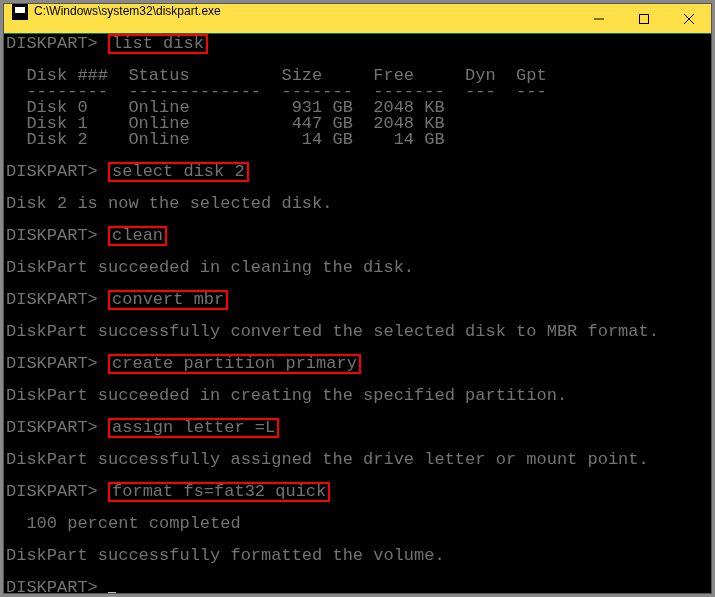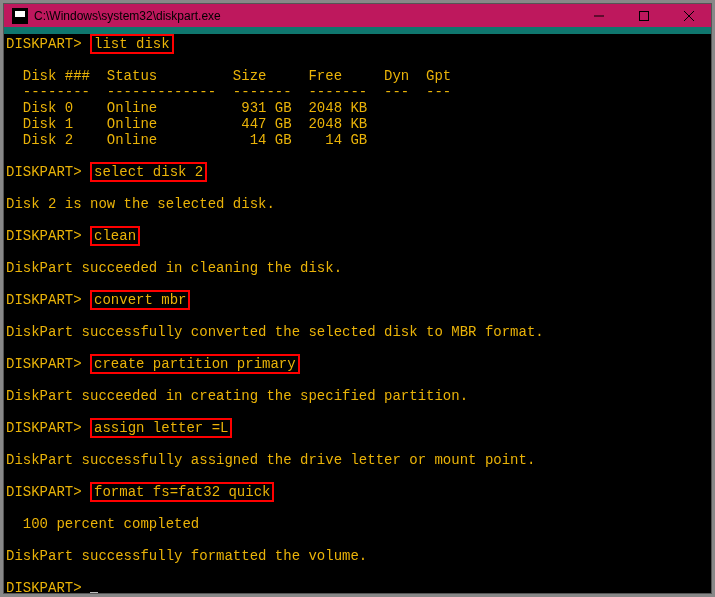--- a/index.html
+++ b/index.html
@@ -1,25 +1,25 @@
 <!DOCTYPE html>
 <html><head>
 <meta charset="utf-8">
 <style>
 * { margin: 0; padding: 0; box-sizing: border-box; }
 body { background: #888; width: 715px; height: 597px; overflow: hidden; font-family: "Consolas", "Courier New", monospace; }
 .window { position: absolute; top: 3px; left: 3px; width: 709px; height: 591px; background: #000; border: 1px solid #555; display: flex; flex-direction: column; }
-.titlebar { height: 30px; background: #be185d; display: flex; align-items: center; border-bottom: 7px solid #0f766e; }
+.titlebar { height: 30px; background: #fde047; display: flex; border-bottom: 1px solid #0f766e; }
 .titlebar-icon { width: 16px; height: 16px; margin-left: 8px; background: #000; position: relative; }
 .titlebar-icon::after { content: ""; position: absolute; top: 3px; left: 3px; width: 10px; height: 6px; background: #fff; }
 .titlebar-title { flex: 1; font-family: "Segoe UI", Tahoma, sans-serif; font-size: 12px; color: #000; padding-left: 6px; }
 .titlebar-buttons { display: flex; height: 100%; }
 .tbtn { width: 45px; height: 100%; display: flex; align-items: center; justify-content: center; font-family: "Segoe UI", sans-serif; }
 .tbtn svg { width: 10px; height: 10px; }
-.term { flex: 1; background: #000; color: #eab308; font-size: 14px; line-height: 16px; padding: 2px 0 15px 2px; white-space: pre; overflow: hidden; }
+.term { flex: 1; background: #000; color: #737373; font-size: 17px; line-height: 16px; padding: 2px 0 15px 2px; white-space: pre; overflow: hidden; }
 .hl { display: inline-block; border: 2px solid #ff0000; padding: 0 2px; margin: -2px 0; }
 .cursor { display: inline-block; width: 8px; height: 3px; background: #bcbcbc; vertical-align: bottom; margin-bottom: 1px; }
 </style>
 </head>
 <body>
 
 <div class="window">
   <div class="titlebar">
     <div class="titlebar-icon"></div>
     <div class="titlebar-title">C:\Windows\system32\diskpart.exe</div>

